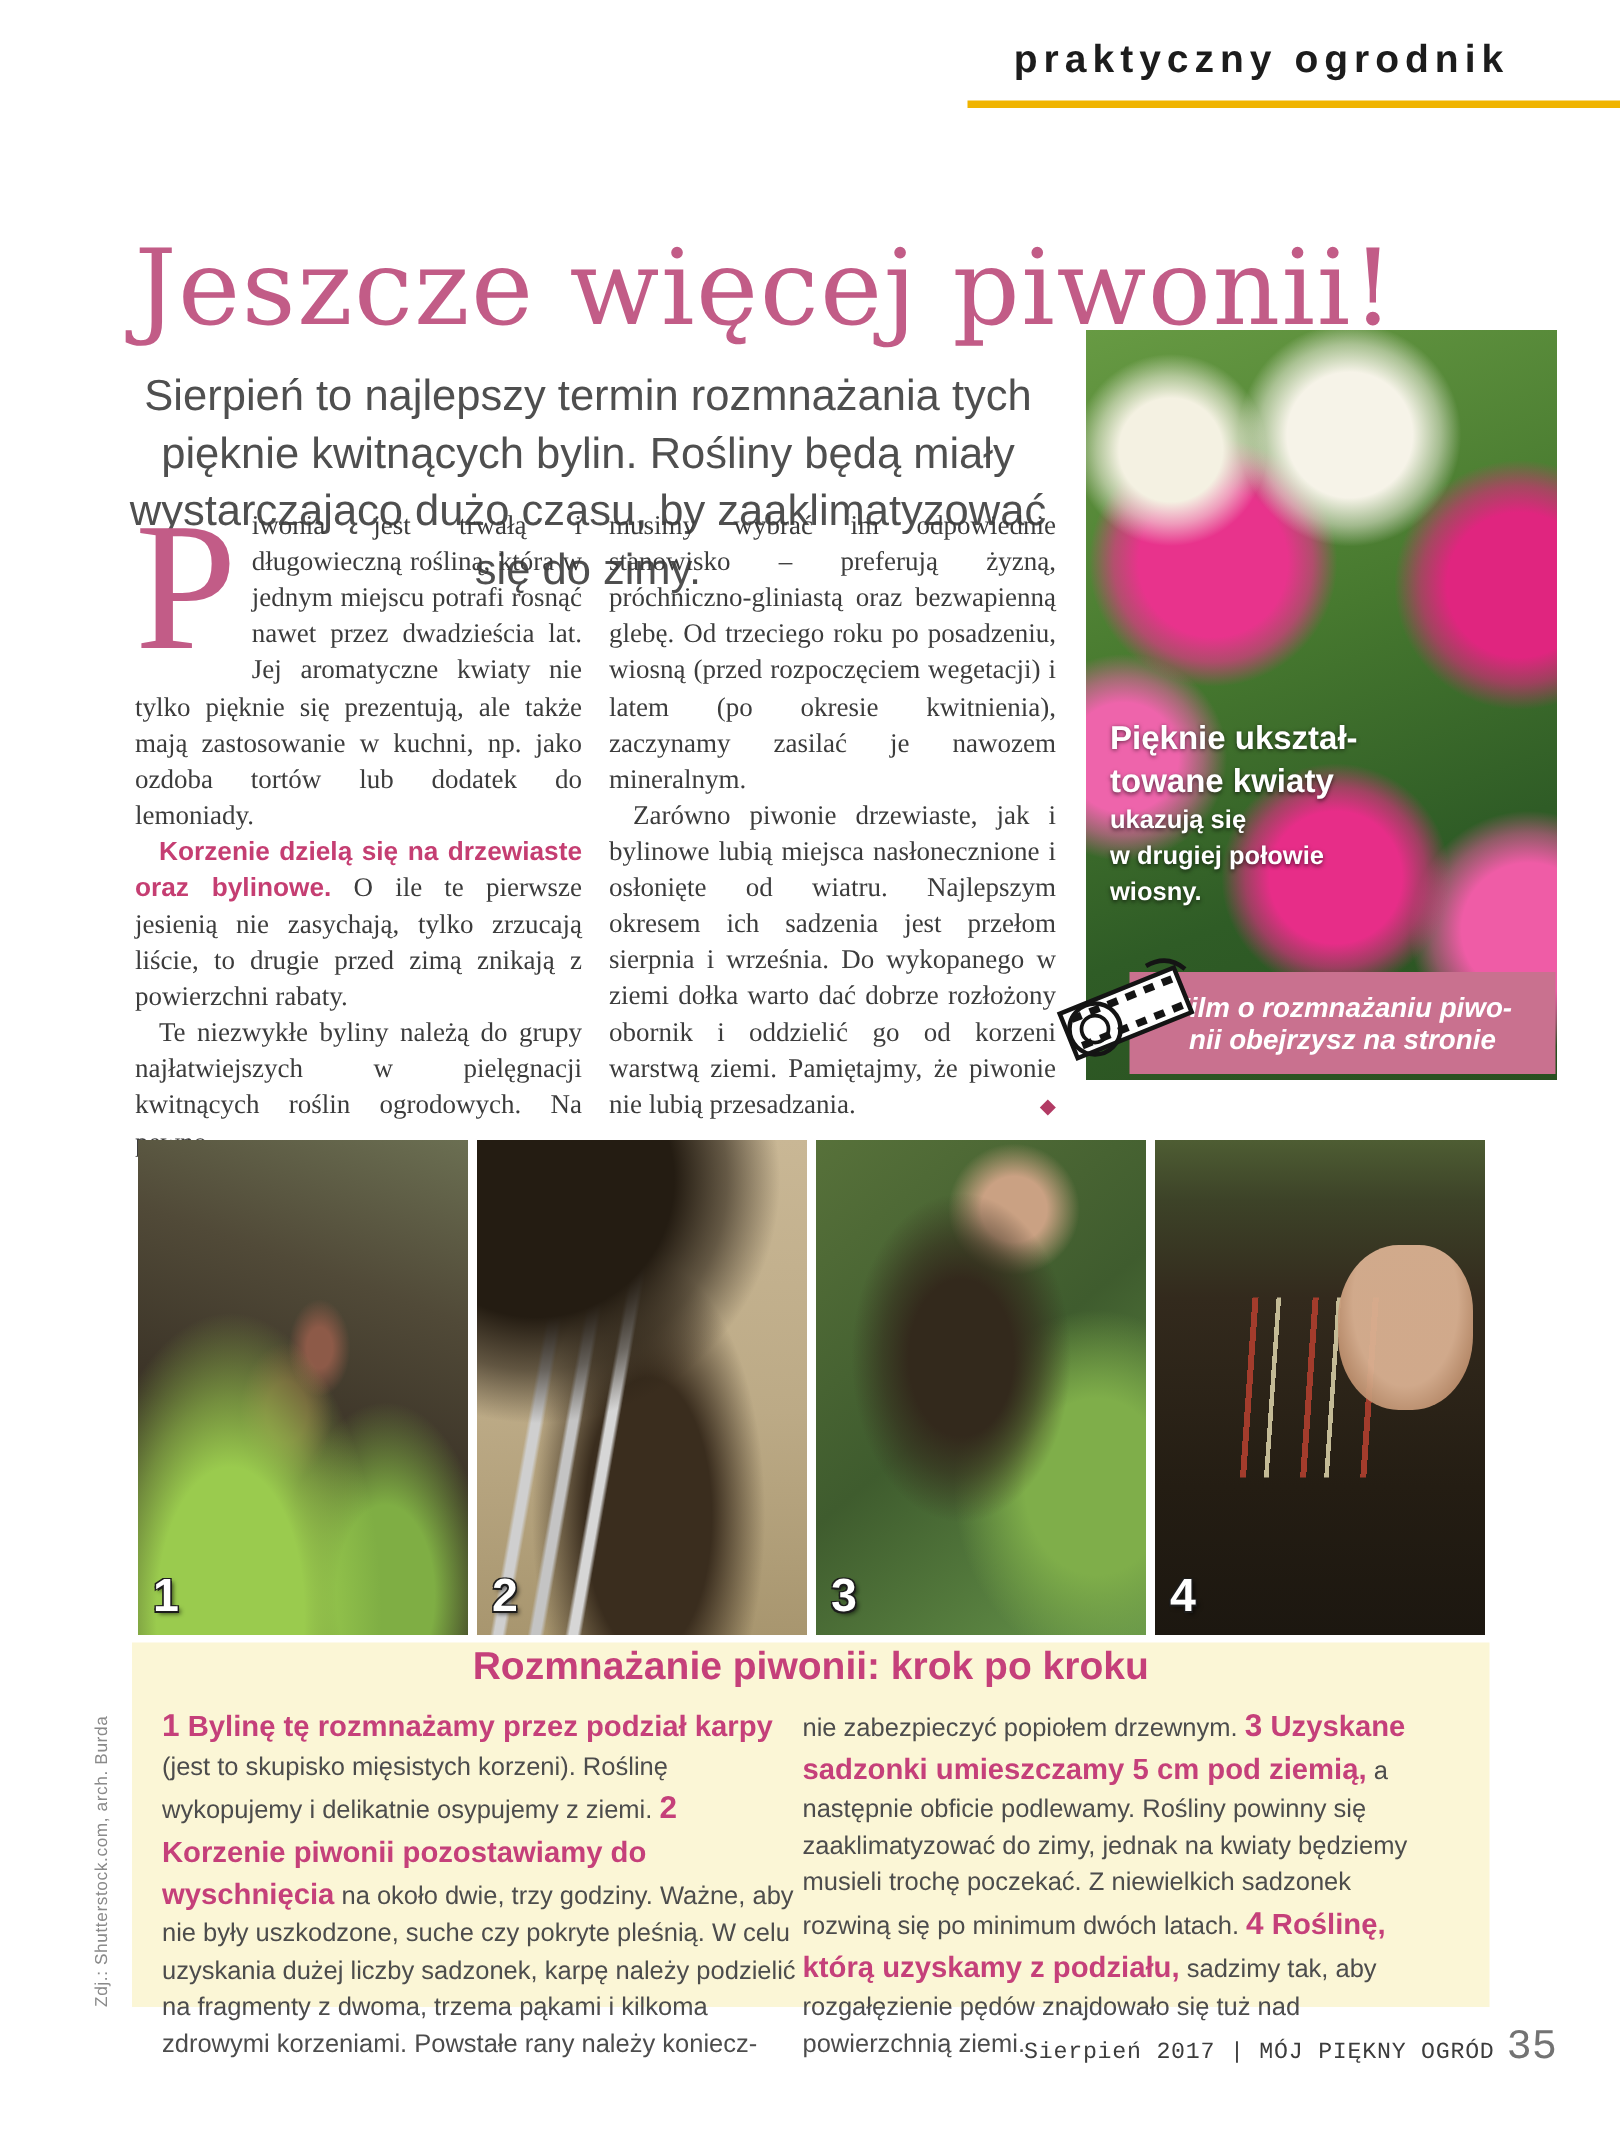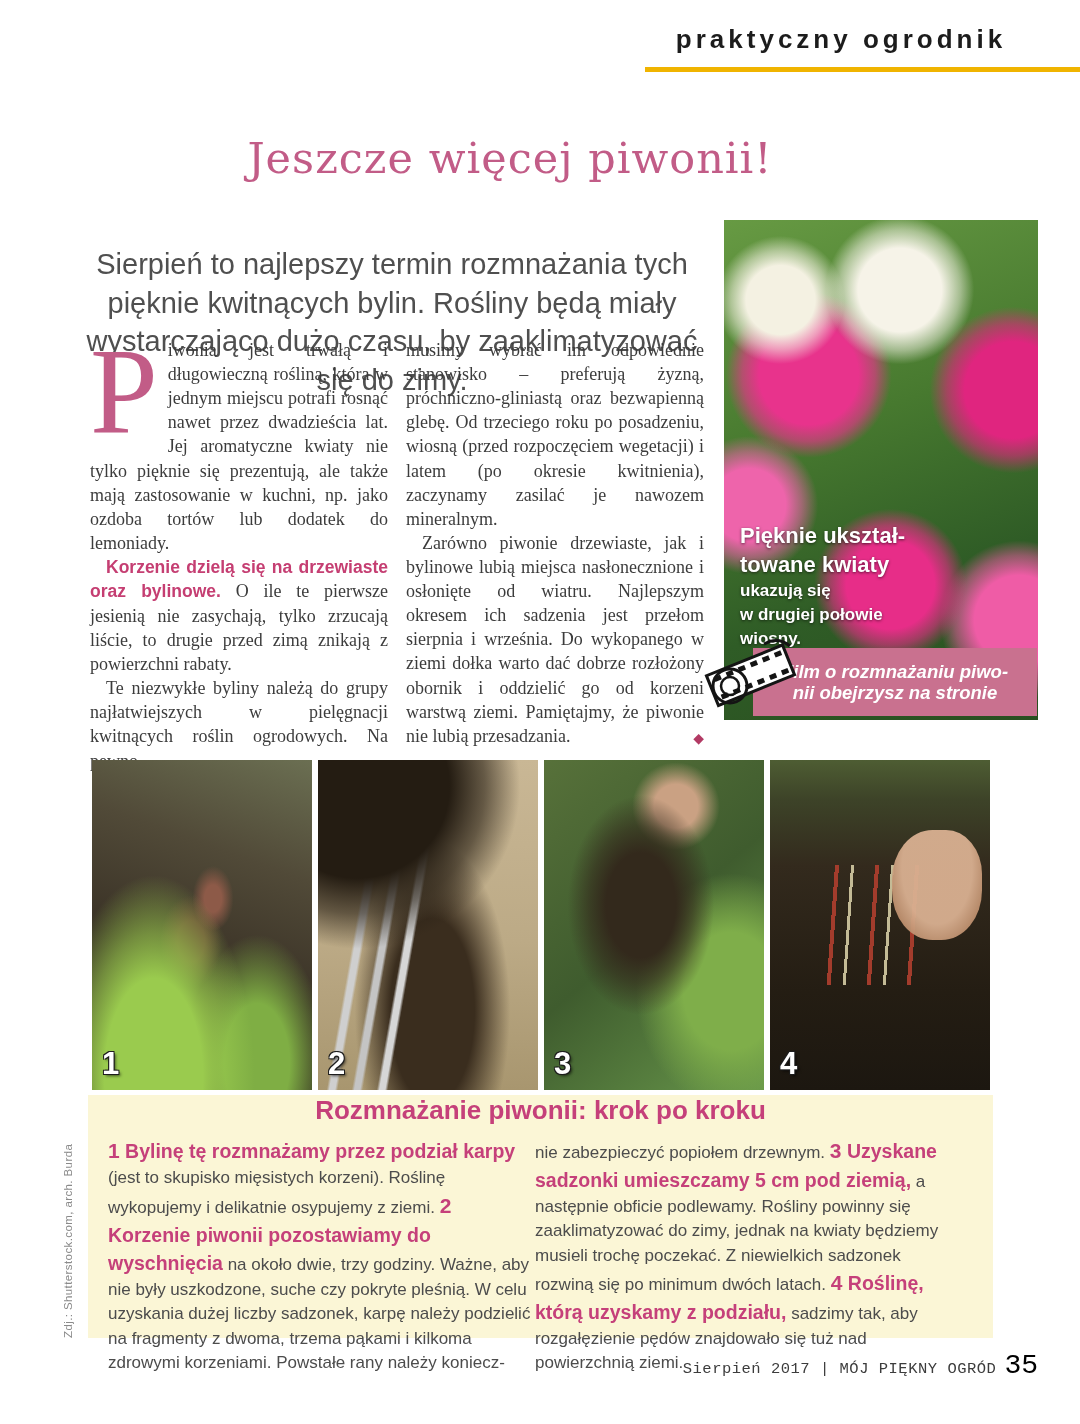--- a/index.html
+++ b/index.html
@@ -12,21 +12,21 @@
   .section-label{
     position:absolute;top:24px;left:645px;width:392px;
     font-family:"Liberation Sans", sans-serif;font-weight:700;
     font-size:26px;letter-spacing:4px;color:#1c1c1c;text-align:center;white-space:nowrap;
   }
   .yellow-rule{position:absolute;top:67px;left:645px;right:0;height:5px;background:#f0b400;}
   
   .page-title{
     position:absolute;top:104px;left:0;right:60px;text-align:center;
     font-family:"DejaVu Serif","Liberation Serif",serif;font-weight:400;
-    font-size:43px;color:#c25c87;letter-spacing:1px;
+    font-size:70px;color:#c25c87;letter-spacing:1px;
   }
   .intro{
     position:absolute;top:216px;left:72px;width:640px;text-align:center;
     font-family:"Liberation Sans", sans-serif;font-weight:400;
     font-size:29px;line-height:1.33;color:#4f4f4f;
   }
   
   .columns{
     position:absolute;top:338px;left:90px;width:614px;display:flex;gap:18px;
     font-size:18px;line-height:1.34;text-align:justify;color:#3c3c3c;
@@ -53,21 +53,20 @@
       radial-gradient(circle at 92% 34%, #e0257f 0 11%, rgba(224,37,127,.6) 15%, rgba(224,37,127,0) 19%),
       radial-gradient(circle at 8% 57%, #ee64ab 0 9%, rgba(238,100,171,.55) 13%, rgba(238,100,171,0) 17%),
       radial-gradient(circle at 53% 73%, #e72d88 0 11%, rgba(231,45,136,.6) 15%, rgba(231,45,136,0) 19%),
       radial-gradient(circle at 94% 80%, #ef5ca6 0 9%, rgba(239,92,166,.5) 13%, rgba(239,92,166,0) 16%),
       linear-gradient(160deg, #679a43 0%, #47792f 40%, #2f5c26 70%, #294f20 100%);
   }
   .photo-caption{
     position:absolute;left:740px;top:478px;width:210px;color:#fff;
     font-family:"Liberation Sans",sans-serif;font-weight:700;
     text-shadow:0 1px 3px rgba(0,0,0,.6);
-    margin-top:44px;
   }
   .cap-big{font-size:22px;line-height:1.3;}
   .cap-small{font-size:17px;line-height:1.42;}
   
   .film-banner{
     position:absolute;left:753px;top:648px;width:284px;height:68px;
     background:#c9718f;color:#fff;
     font-family:"Liberation Sans",sans-serif;font-style:italic;font-weight:700;
     display:flex;flex-direction:column;justify-content:center;
     padding-left:0;text-align:center;
@@ -125,21 +124,21 @@
     position:absolute;left:62px;top:1338px;width:212px;
     transform:rotate(-90deg);transform-origin:left top;
     font-family:"Liberation Sans",sans-serif;font-size:11.5px;color:#8a8a8a;letter-spacing:.4px;
     white-space:nowrap;
   }
   .footer{
     position:absolute;top:1350px;right:42px;display:flex;align-items:baseline;gap:8px;
     font-family:Liberation Mono, monospace;color:#3c3c3c;
   }
   .footer .issue{font-size:15.5px;letter-spacing:.5px;}
-  .footer .pageno{font-size:28px;color:#000000;}
+  .footer .pageno{font-size:28px;color:#737373;}
 </style>
 </head>
 <body>
 
 <div class="page">
 
   <div class="section-label">praktyczny ogrodnik</div>
   <div class="yellow-rule"></div>
 
   <h1 class="page-title">Jeszcze więcej piwonii!</h1>

